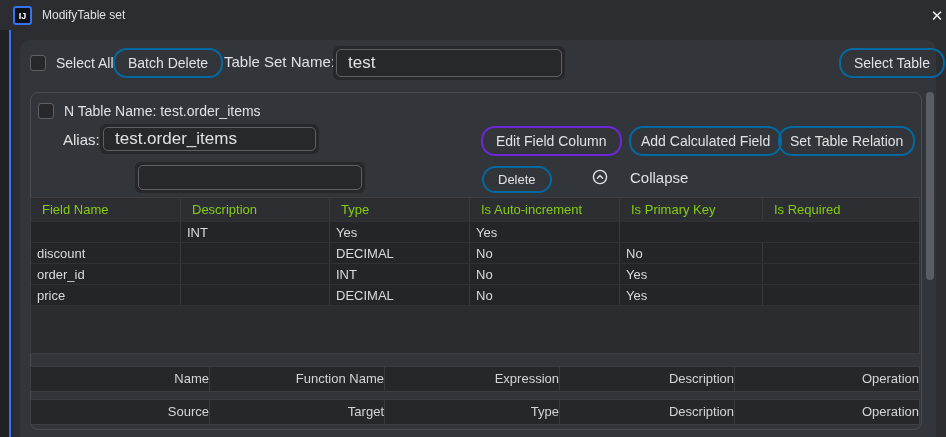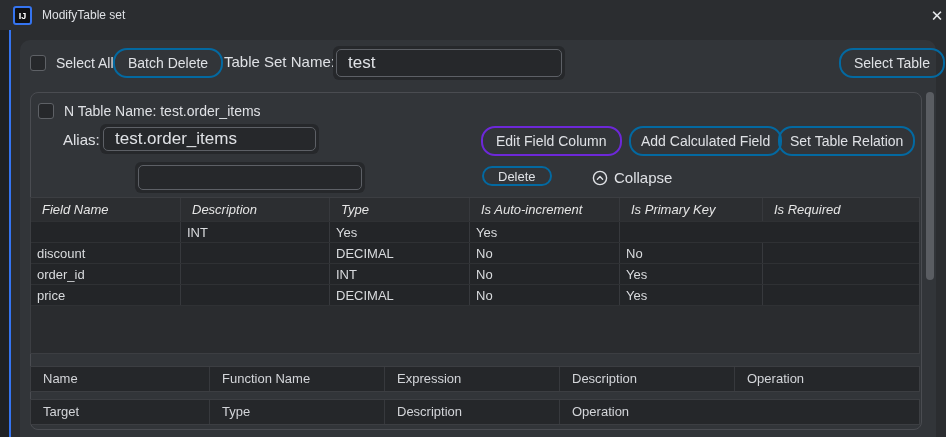--- a/index.html
+++ b/index.html
@@ -48,40 +48,40 @@
   .card { position:absolute; left:30px; top:92px; width:892px; height:338px; border:1px solid #4A4C51; border-radius:8px; }
   .cb-table { left:38px; top:103px; }
   .lbl-tname { left:64px; top:103px; font-size:14px; }
   .lbl-alias { left:63px; top:131px; }
   .wrap-alias { left:100px; top:124px; width:219px; height:30px; }
   .btn-edit { left:481px; top:126px; }
   .btn-addcalc { left:621px; top:126px; padding:0 10px;margin-left:8px; }
   .btn-setrel { left:778px; top:126px; padding:0 10px; }
   .lbl-desc { left:48px; top:168px;margin-top:48px; }
   .wrap-desc { left:135px; top:162px; width:230px; height:31px; }
-  .btn-delete { left:482px; top:166px; height:20px; font-size:13px; padding:0 14px; }
-  .collapse { position:absolute; left:592px; top:169px; display:flex; align-items:center; gap:6px; }
+  .btn-delete { left:482px; top:166px; height:27px; font-size:13px; padding:0 14px; }
+  .collapse { position:absolute; left:592px; top:169px; display:flex; align-items:flex-start; gap:22px; }
   .collapse svg { display:block; }
   .collapse-text { font-size:15px; color:#DFE1E5; }
 
   
   .ftable { position:absolute; left:0px; top:105px; width:890px; border:1px solid #3C3E42; background:#2A2C2F; }
   .frow { display:grid; grid-template-columns:150px 149px 140px 150px 143px 1fr; }
   .frow.hdr { background:#2C2E31; height:23px; }
   .frow.data { background:#232528; height:21px; border-top:1px solid #2F3134; }
   .fcell { font-size:13px; color:#D9DBDE; line-height:21px; padding-left:6px; white-space:nowrap; overflow:hidden;
            border-right:1px solid #37393D; }
   .fcell:last-child { border-right:none; }
-  .frow.hdr .fcell { line-height:23px; padding-left:11px; color:#e5e5e5;font-style:italic; }
+  .frow.hdr .fcell { line-height:23px; padding-left:11px; color:#84cc16; }
   .fempty { height:48px; background:#2A2C2F; border-top:1px solid #2F3134; }
 
   
   .htable { position:absolute; width:890px; height:26px; border:1px solid #3C3E42; background:#25272A;
             display:grid; grid-template-columns:179px 175px 175px 175px 1fr; }
-  .htable .fcell { line-height:24px; padding-left:12px; color:#D3D5D9; }
+  .htable .fcell { line-height:24px; padding-left:19px; color:#D3D5D9;text-align:right; }
   .htable2 { left:0px; top:274px; }
   .htable3 { left:0px; top:307px; }
 
   
   .scroll-thumb { position:absolute; left:926px; top:92px; width:8px; height:188px; background:#5A5D62; border-radius:4px; }
 </style>
 </head>
 <body>
 
 <div class="stage">
@@ -182,20 +182,21 @@
 
     <div class="htable htable2" style="pointer-events:auto;">
       <div class="fcell">Name</div>
       <div class="fcell">Function Name</div>
       <div class="fcell">Expression</div>
       <div class="fcell">Description</div>
       <div class="fcell">Operation</div>
     </div>
 
     <div class="htable htable3" style="pointer-events:auto;">
+      <div class="fcell">Source</div>
       <div class="fcell">Target</div>
       <div class="fcell">Type</div>
       <div class="fcell">Description</div>
       <div class="fcell">Operation</div>
     </div>
   </div>
 
   <div class="scroll-thumb"></div>
 
 </div>

